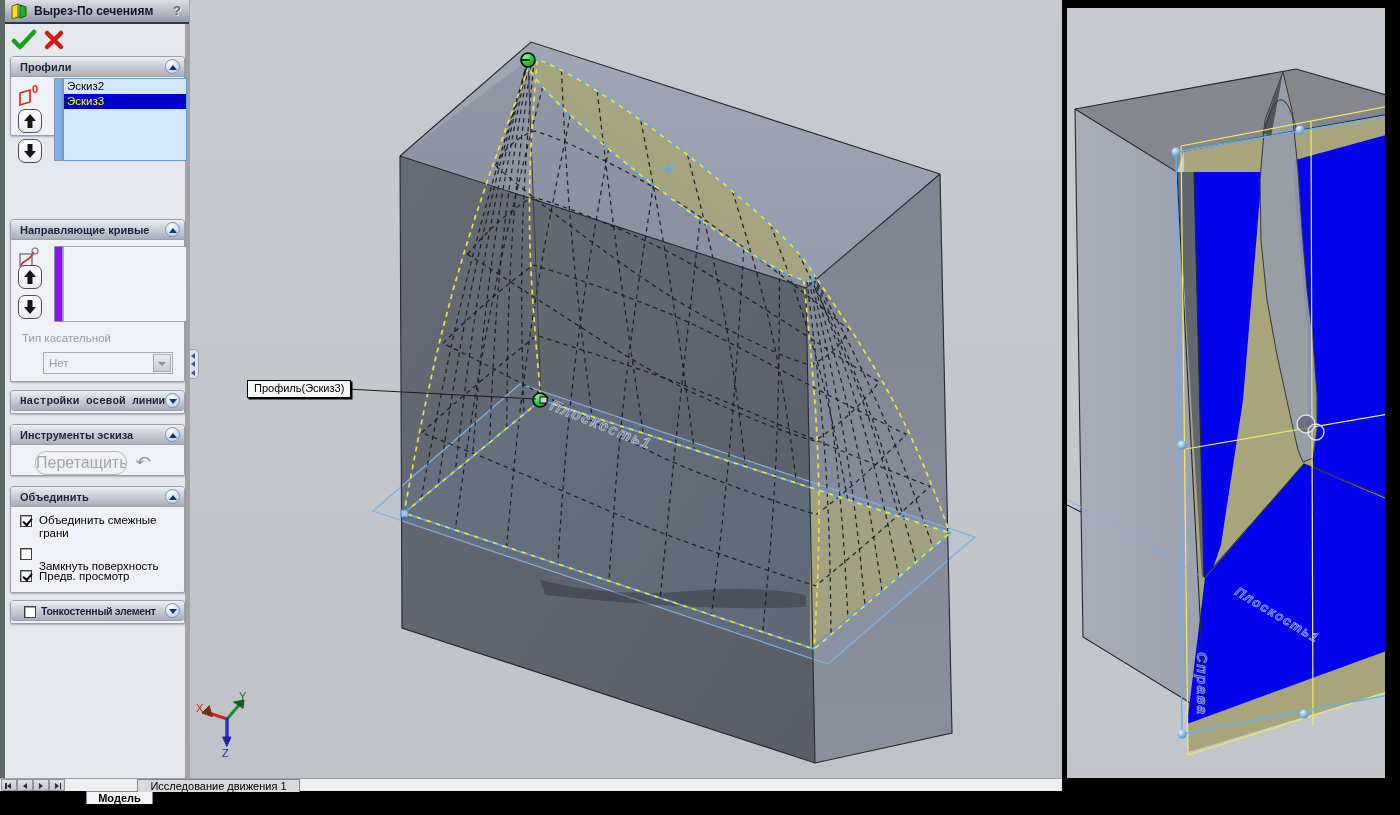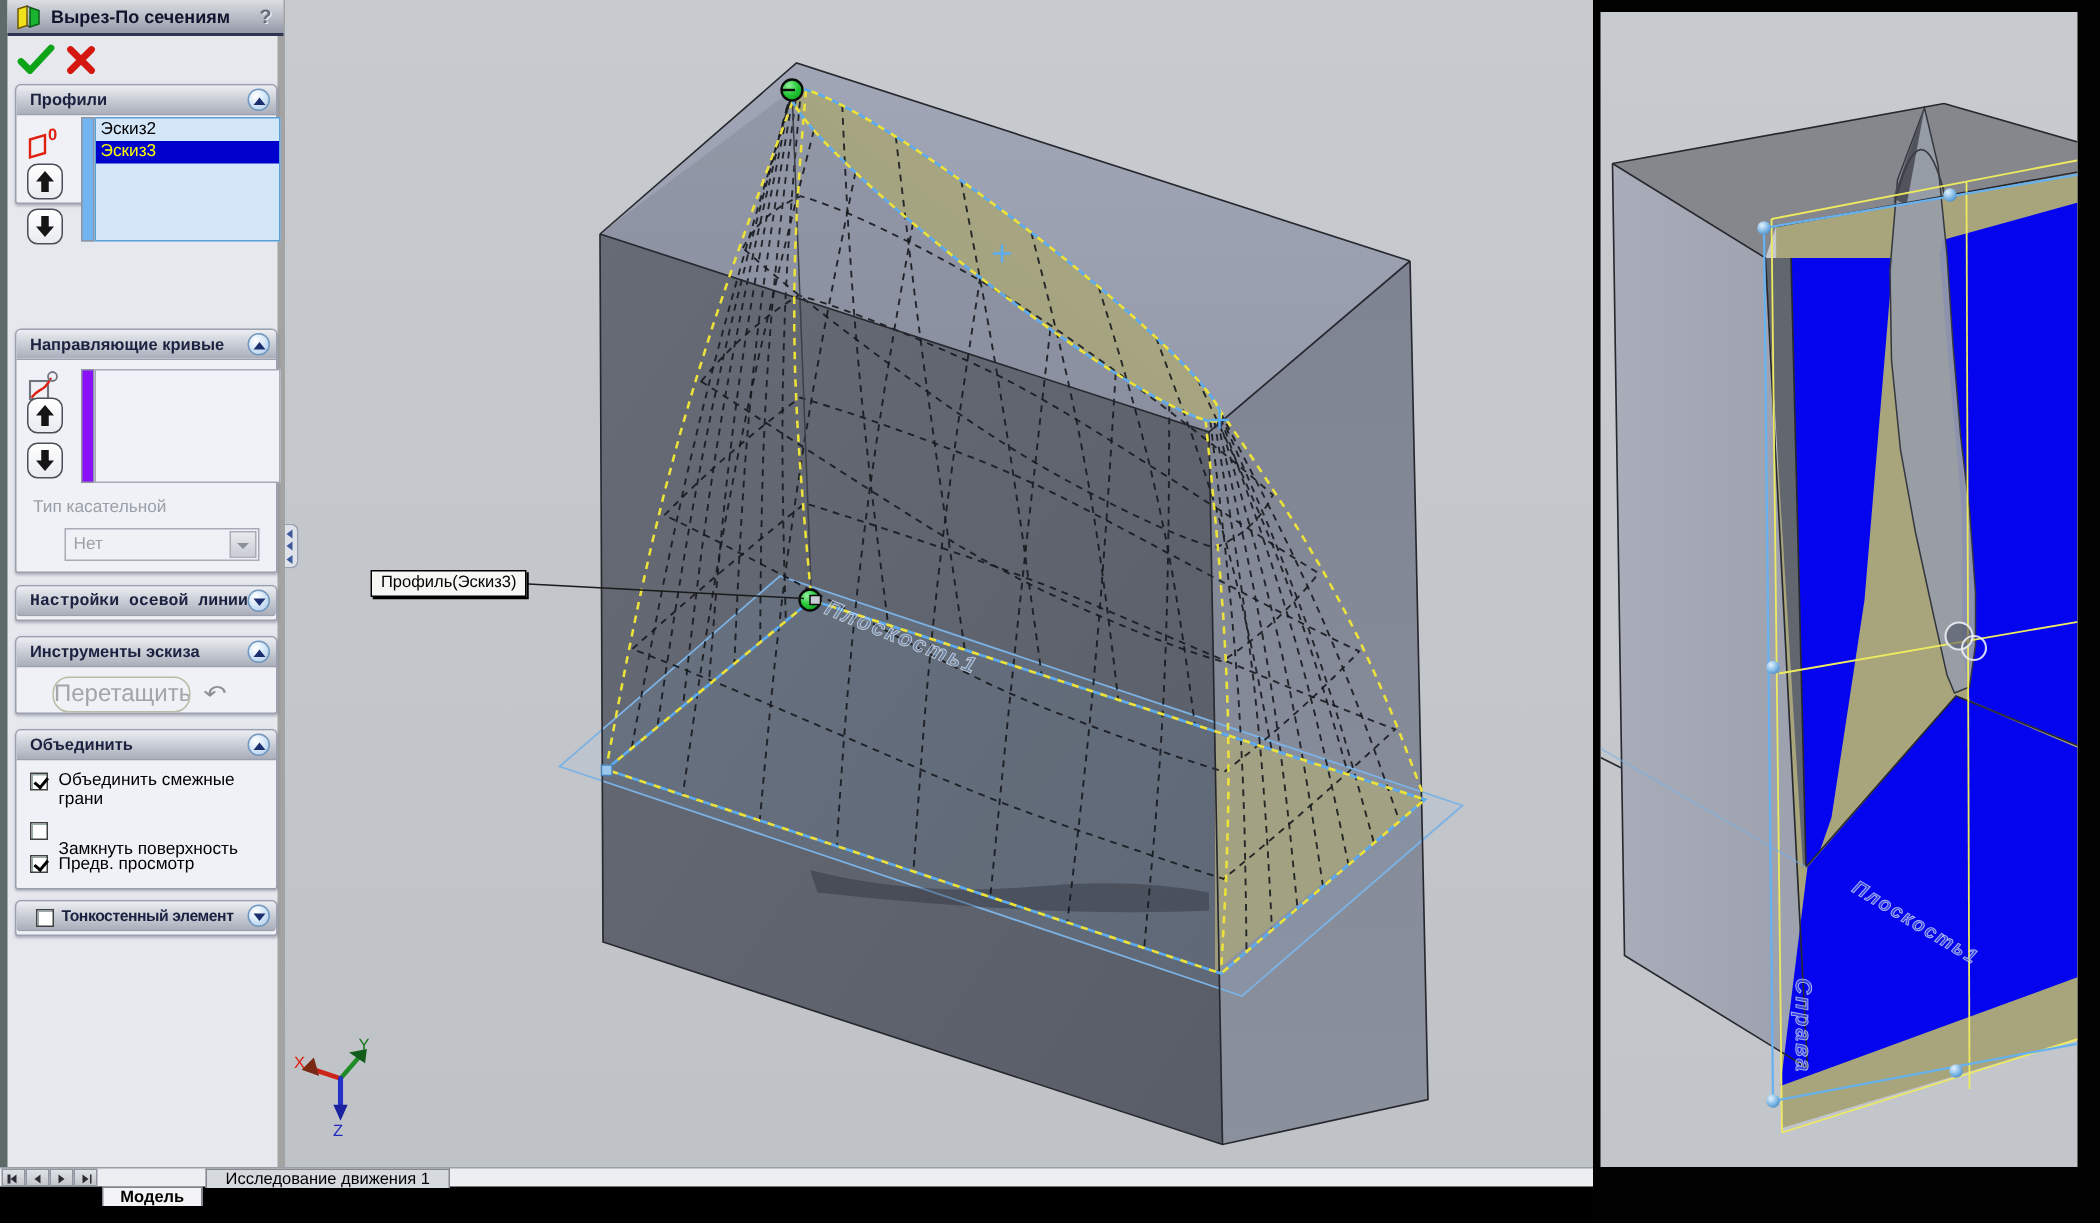--- a/index.html
+++ b/index.html
@@ -457,18 +457,18 @@
       <div class="nb">
           <i class="l"></i>
         </div>
       <div class="nb">
           <i class="r"></i>
         </div>
       <div class="nb bar barr">
           <i class="r"></i>
         </div>
     </div>
-    <div class="tab active" style="left:68px; width:67px;margin-top:12px;">Модель</div>
+    <div class="tab active" style="left:86px; width:67px;margin-top:12px;">Модель</div>
     <div class="tab idle" style="left:137px; width:163px;">Исследование движения 1</div>
   </div>
 
 
 </div>
 
 </body></html>

